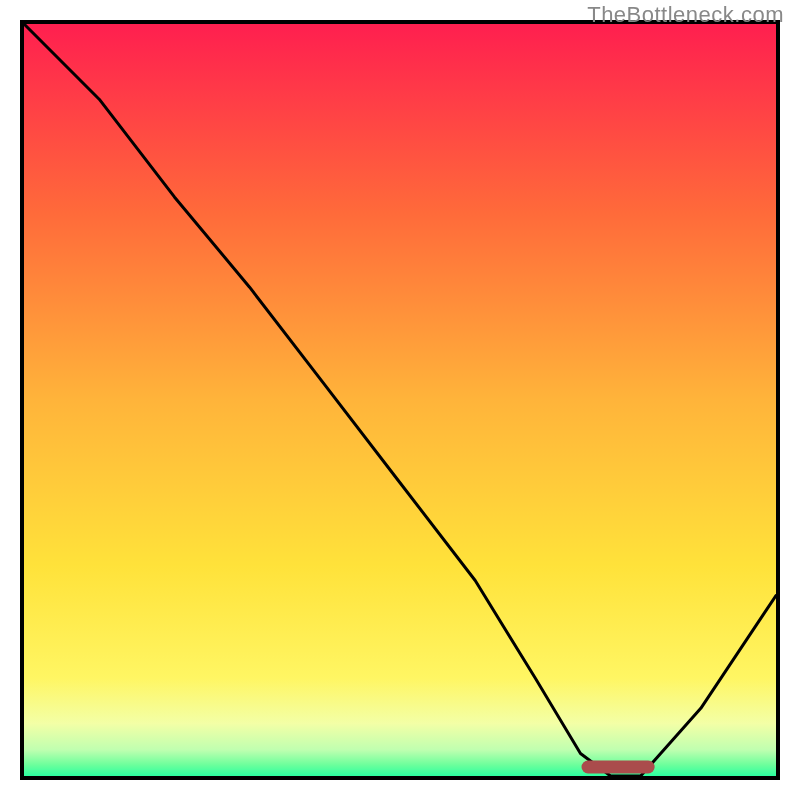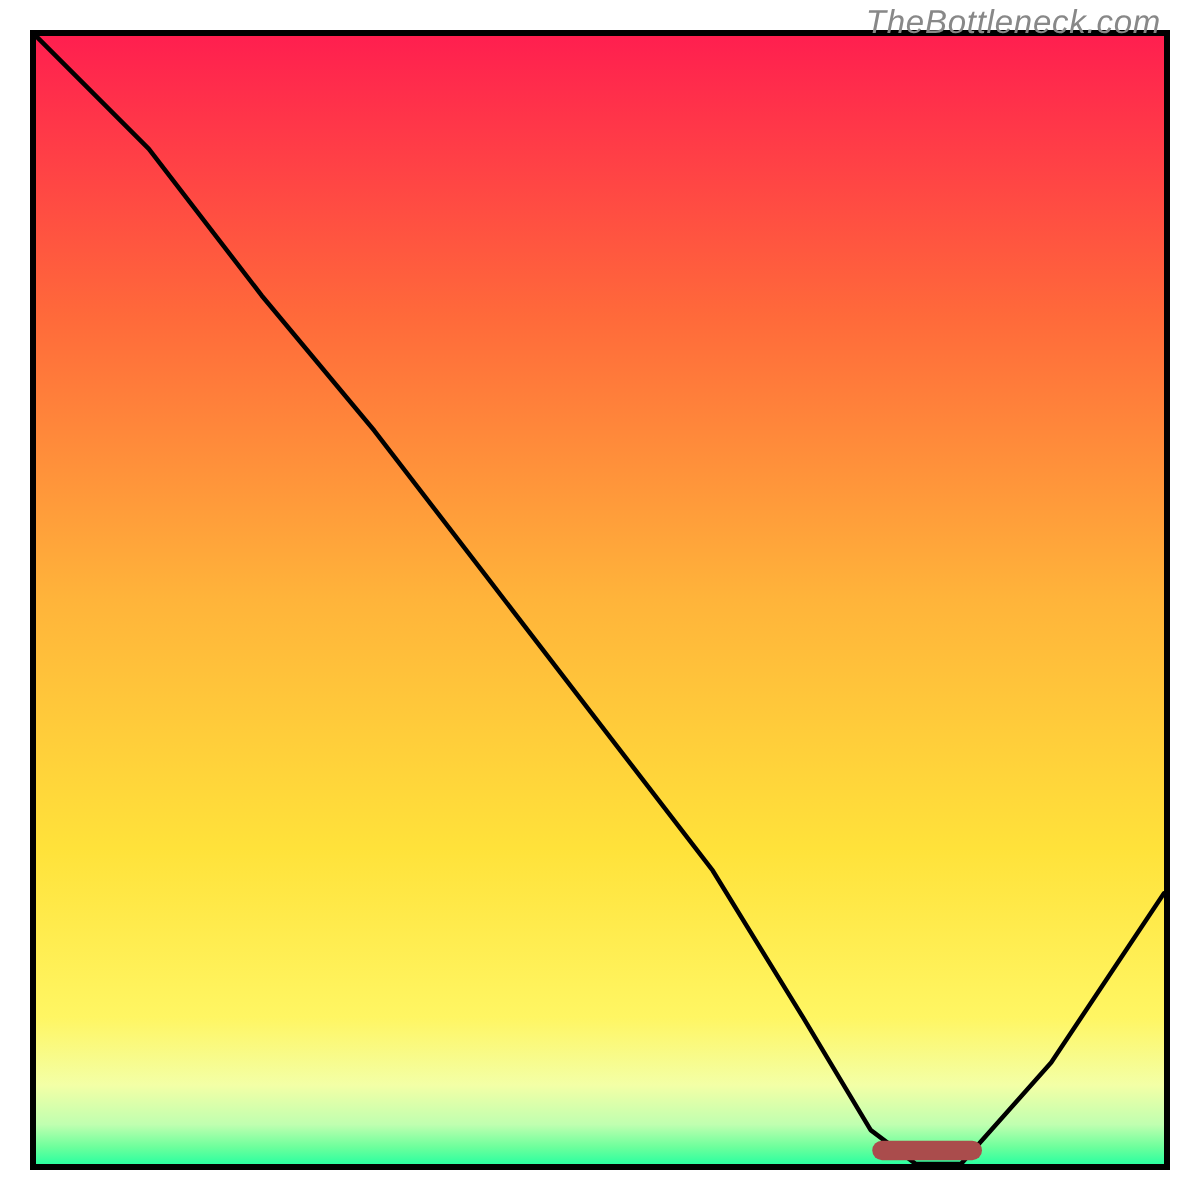--- a/index.html
+++ b/index.html
@@ -12,27 +12,26 @@
     overflow: hidden;
   }
   .container {
     position: relative;
     width: 800px;
     height: 800px;
   }
   .watermark {
     position: absolute;
     top: 2px;
-    right: 26px;
+    right: 16px;
     font-size: 22px;
     letter-spacing: 0.5px;
     color: #888888;
     font-weight: 500;
     z-index: 20;
-    font-style: italic;
   }
   .plot-outer {
     position: absolute;
     left: 20px;
     top: 20px;
     width: 760px;
     height: 760px;
     border: 4px solid #000000;
     box-sizing: border-box;
   }

